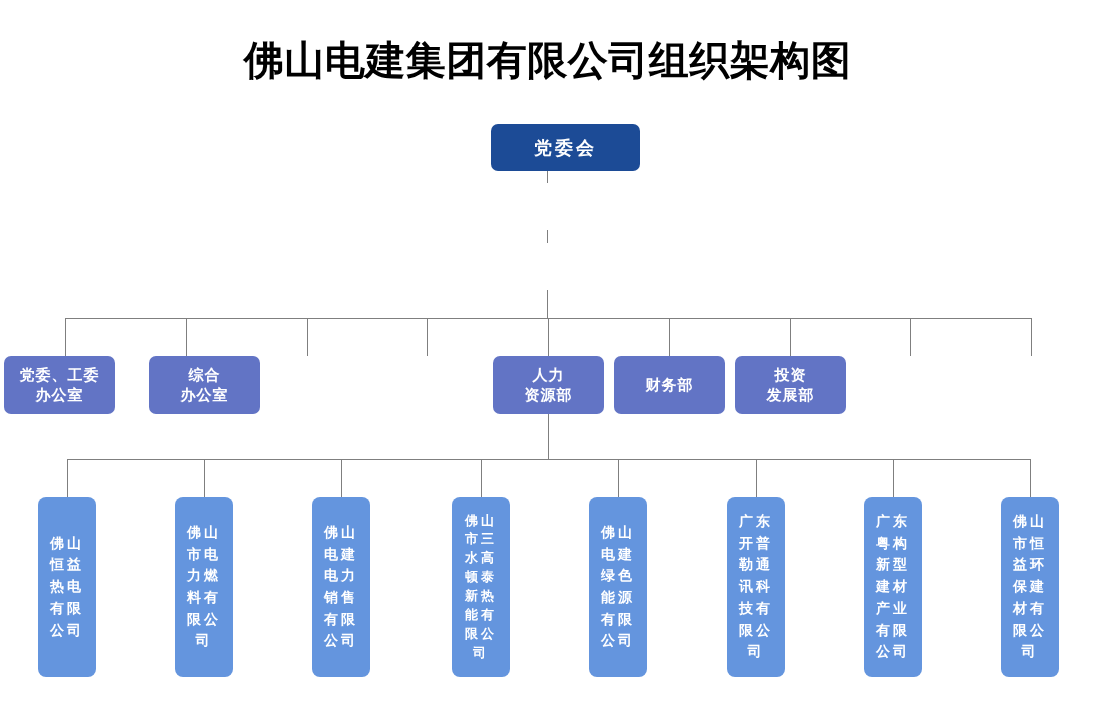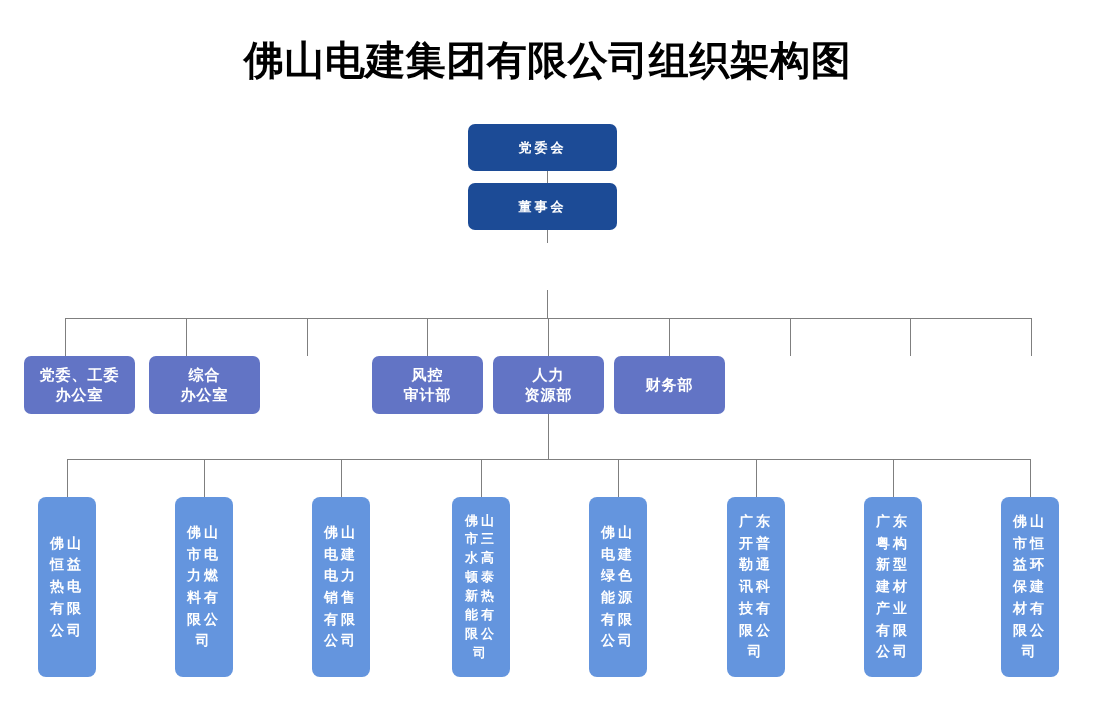--- a/index.html
+++ b/index.html
@@ -11,22 +11,22 @@
   .title{
     position:absolute;top:36px;left:0;width:100%;margin:0;
     text-align:center;font-size:40px;line-height:48px;font-weight:bold;
     color:#000000;letter-spacing:0.5px;
   }
   .node{
     position:absolute;display:flex;align-items:center;justify-content:center;
     color:#ffffff;font-weight:bold;text-align:center;box-sizing:border-box;
   }
   .gov{
-    left:468px;width:149px;height:47px;background:#1C4B96;border-radius:7px;
-    font-size:13px;letter-spacing:3px;
+    left:491px;width:149px;height:47px;background:#1C4B96;border-radius:7px;
+    font-size:18px;letter-spacing:3px;
   }
   .dept{
     top:356px;width:111px;height:58px;background:#6274C5;border-radius:7px;
     font-size:15px;line-height:1.35;letter-spacing:1px;white-space:pre-line;
   }
   .sub{
     top:497px;width:58px;height:180px;background:#6495DE;border-radius:8px;
     font-size:14px;line-height:1.55;letter-spacing:3px;white-space:pre-line;
   }
   .sub.fit8{font-size:13px;line-height:1.45;letter-spacing:3px;}
@@ -34,46 +34,45 @@
   .hline{position:absolute;height:1px;background:#7f7f7f;}
 </style>
 </head>
 <body>
 
 <div class="canvas">
 
   <h1 class="title">佛山电建集团有限公司组织架构图</h1>
 
   <div class="node gov" style="top:124px">党委会</div>
-  <div class="node gov" style="top:183px">董事会</div>
 
   <div class="vline" style="left:547px;top:171px;height:12px"></div>
   <div class="vline" style="left:547px;top:230px;height:13px"></div>
   <div class="vline" style="left:547px;top:290px;height:28px"></div>
 
   <div class="hline" style="left:65px;top:318px;width:967px"></div>
   <div class="vline" style="left:65px;top:318px;height:38px"></div>
   <div class="vline" style="left:186px;top:318px;height:38px"></div>
   <div class="vline" style="left:307px;top:318px;height:38px"></div>
   <div class="vline" style="left:427px;top:318px;height:38px"></div>
   <div class="vline" style="left:548px;top:318px;height:38px"></div>
   <div class="vline" style="left:669px;top:318px;height:38px"></div>
   <div class="vline" style="left:790px;top:318px;height:38px"></div>
   <div class="vline" style="left:910px;top:318px;height:38px"></div>
   <div class="vline" style="left:1031px;top:318px;height:38px"></div>
 
-  <div class="node dept" style="left:24px">党委、工委
+  <div class="node dept" style="left:4px">党委、工委
 办公室</div>
   <div class="node dept" style="left:149px">综合
 办公室</div>
-  <div class="node dept" style="left:372px">风控
-审计部</div>
   <div class="node dept" style="left:493px">人力
 资源部</div>
   <div class="node dept" style="left:614px">财务部</div>
+  <div class="node dept" style="left:735px">投资
+发展部</div>
 
   <div class="vline" style="left:548px;top:414px;height:45px"></div>
   <div class="hline" style="left:67px;top:459px;width:963px"></div>
   <div class="vline" style="left:67px;top:459px;height:38px"></div>
   <div class="vline" style="left:204px;top:459px;height:38px"></div>
   <div class="vline" style="left:341px;top:459px;height:38px"></div>
   <div class="vline" style="left:481px;top:459px;height:38px"></div>
   <div class="vline" style="left:618px;top:459px;height:38px"></div>
   <div class="vline" style="left:756px;top:459px;height:38px"></div>
   <div class="vline" style="left:893px;top:459px;height:38px"></div>

